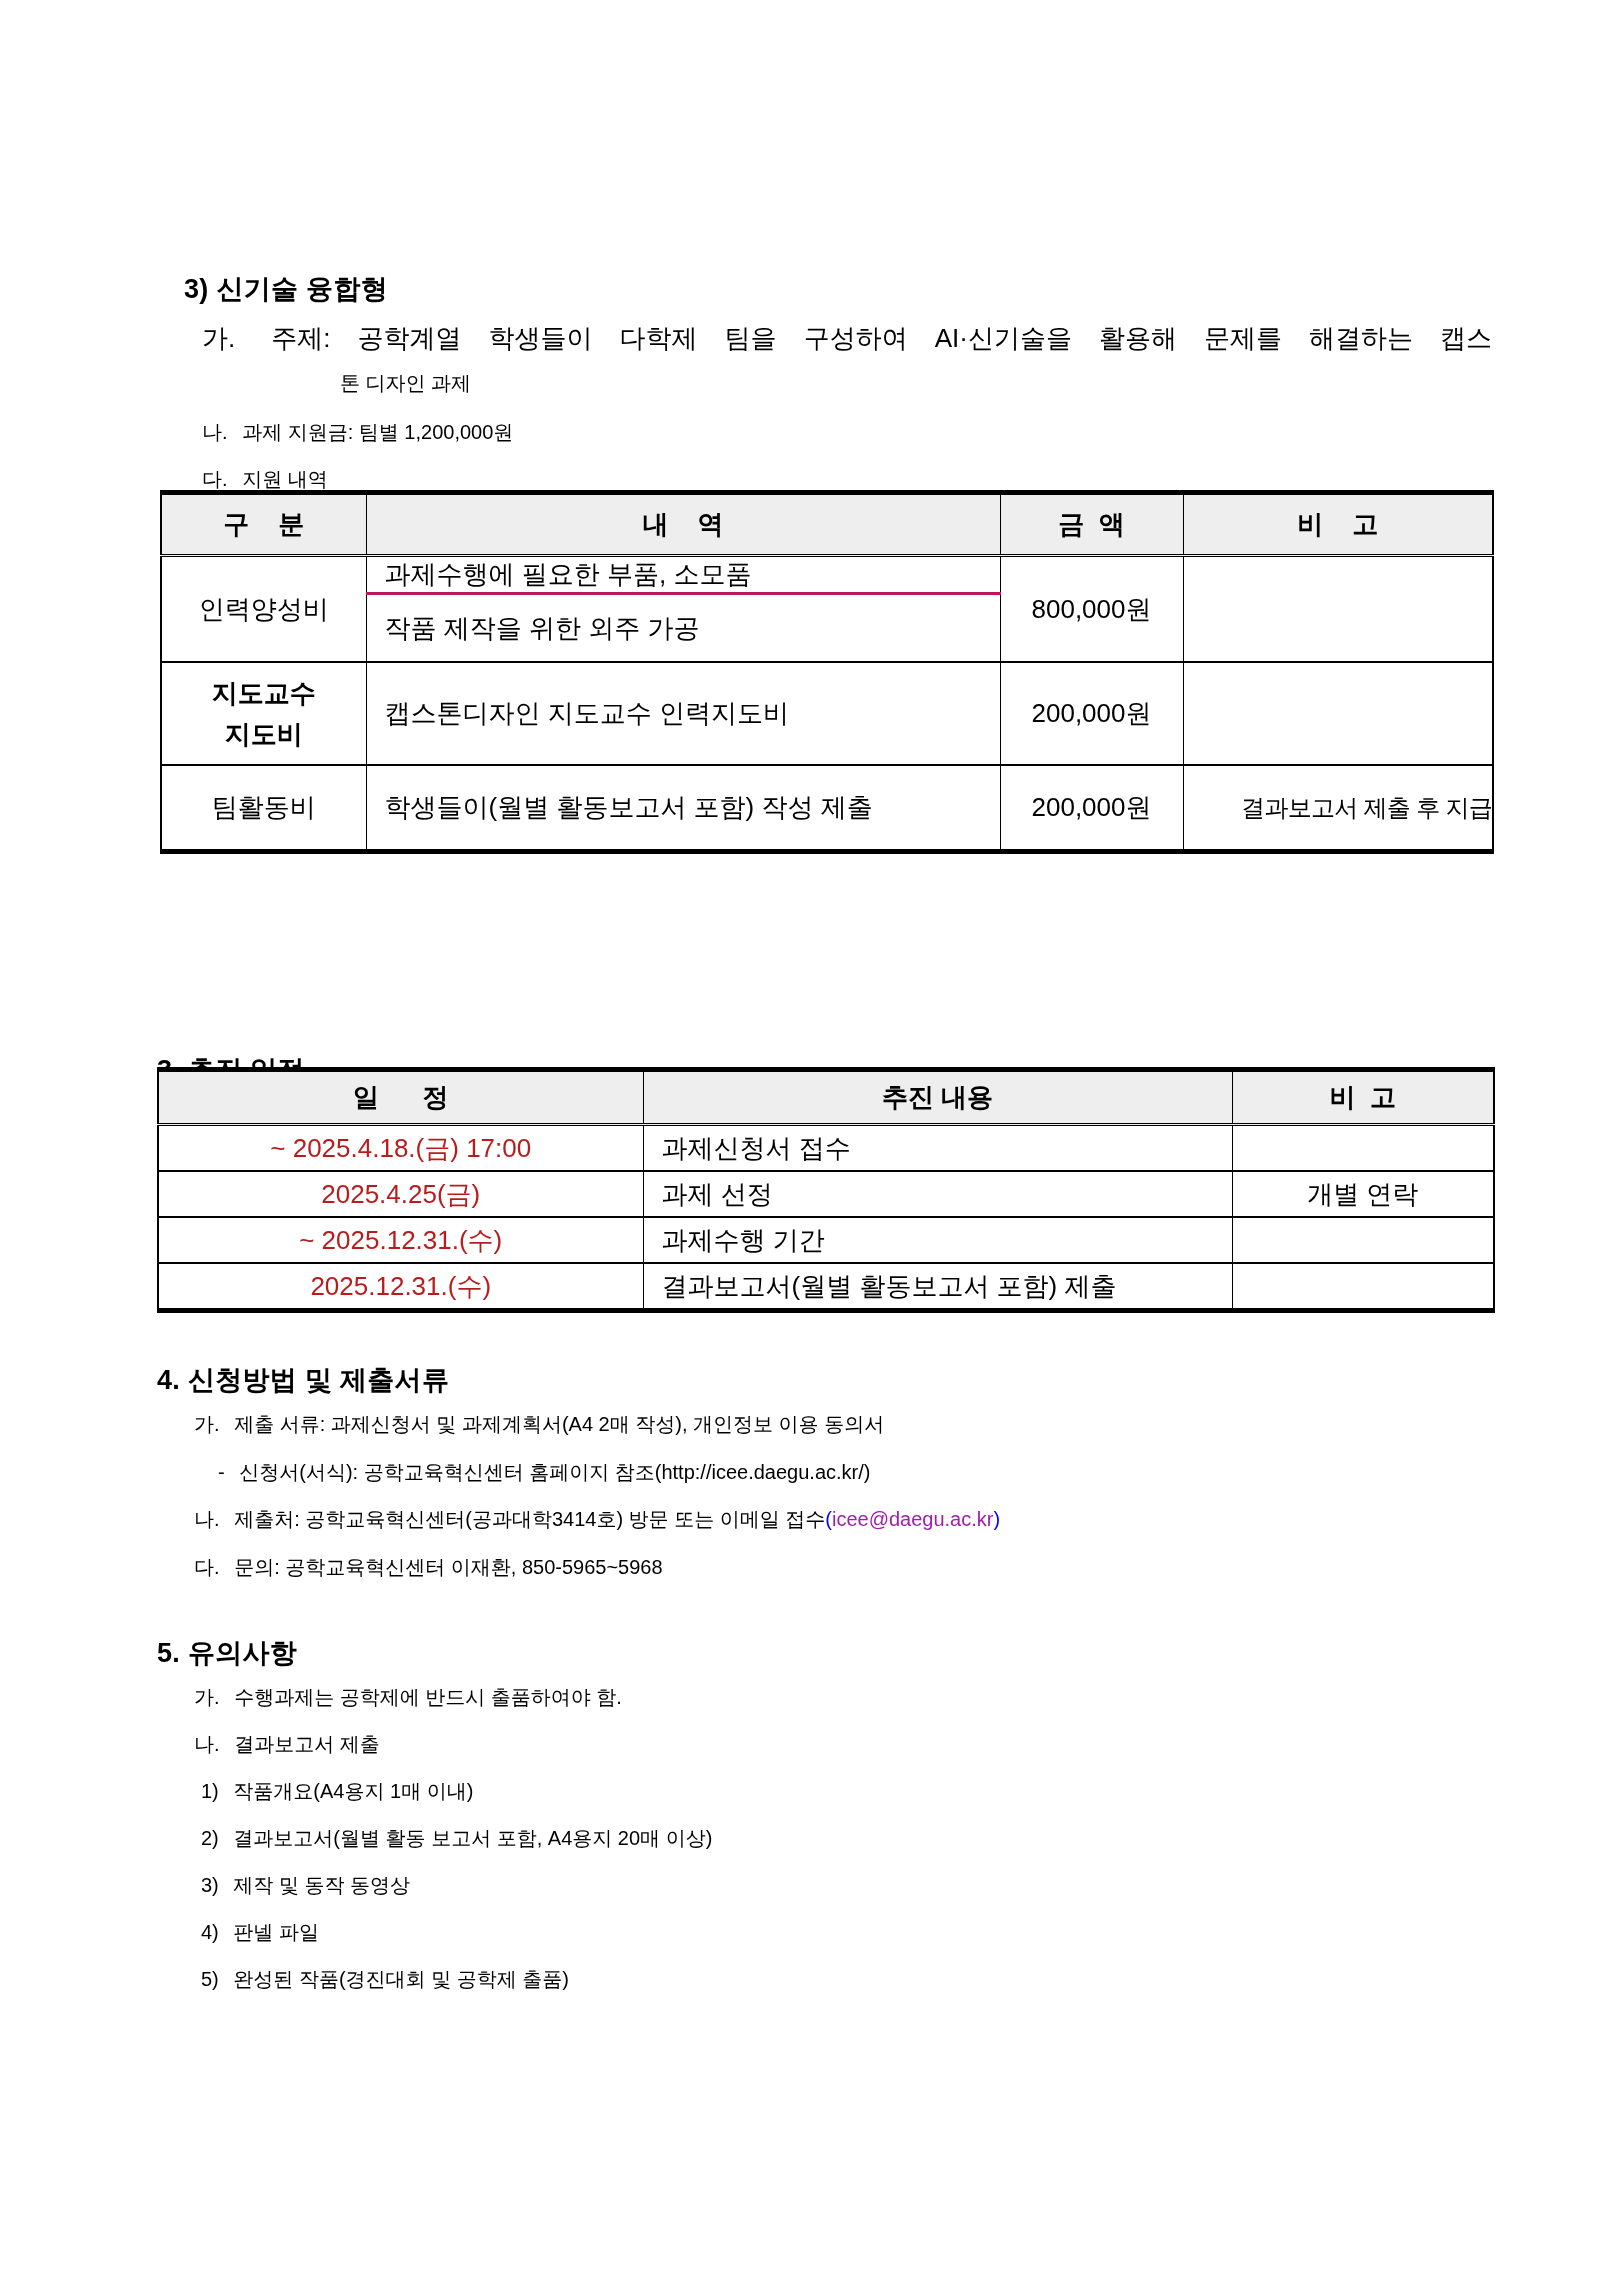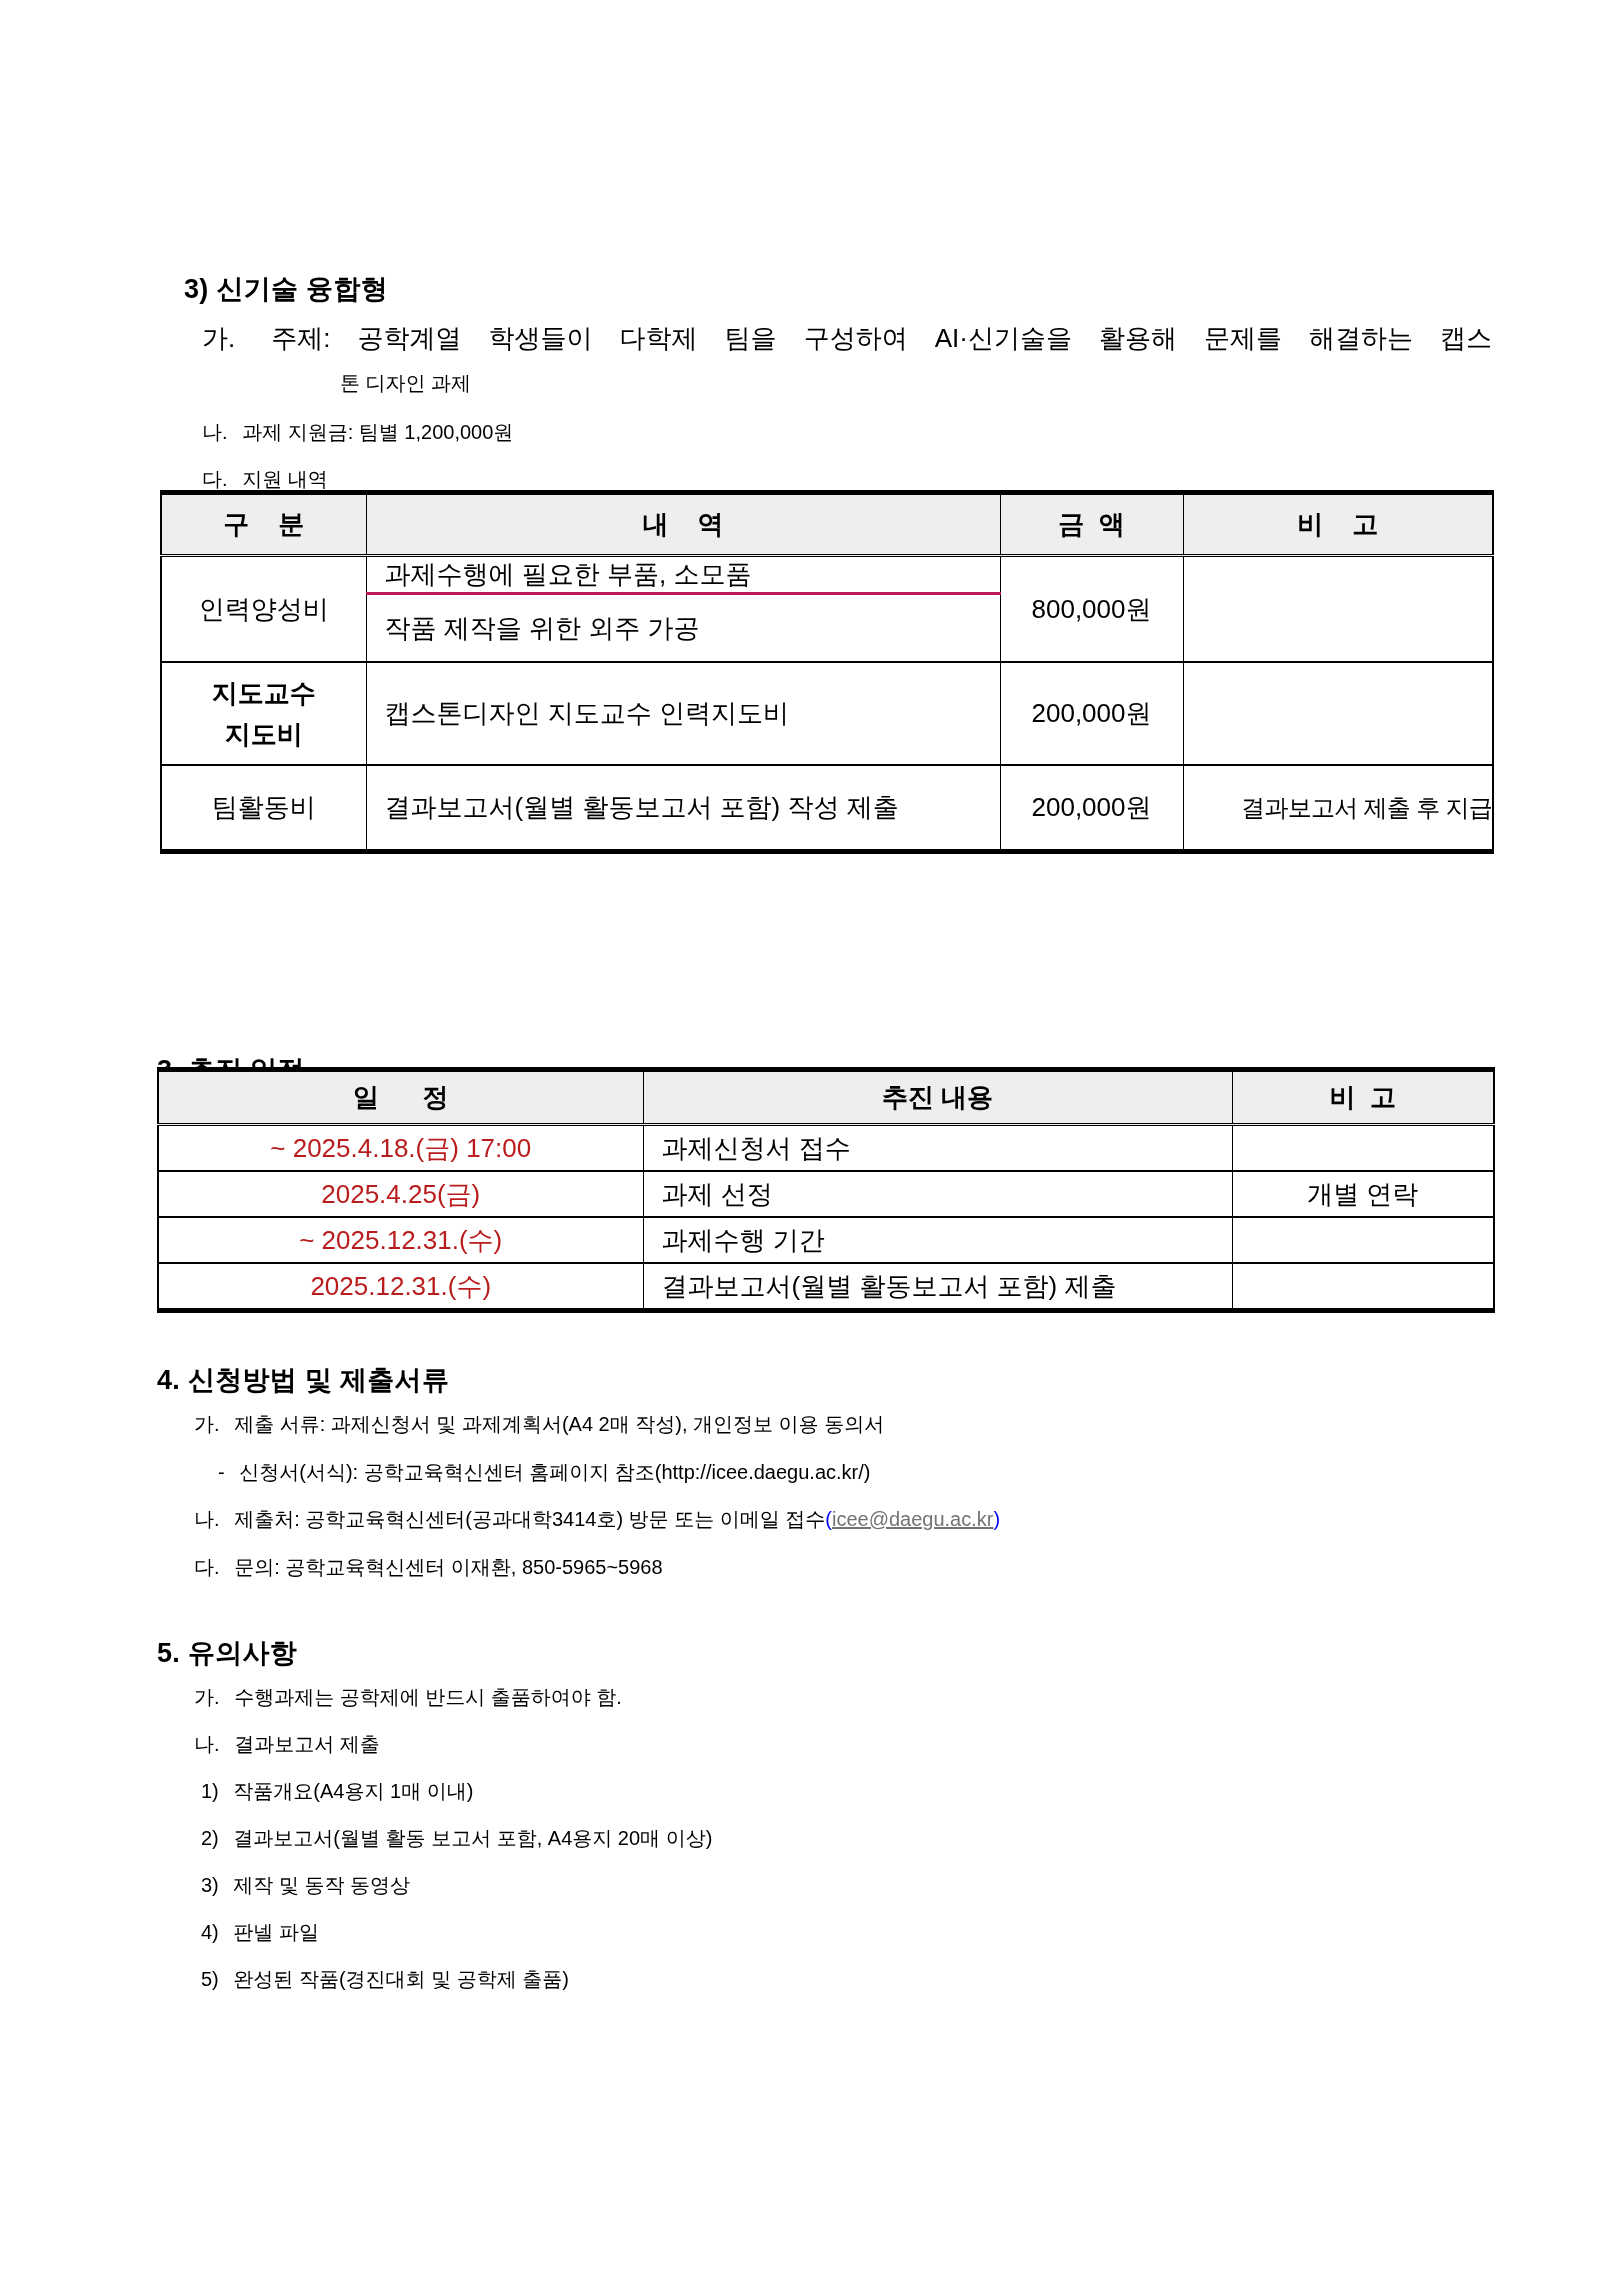--- a/index.html
+++ b/index.html
@@ -15,21 +15,21 @@
   .h{font-size:27px;font-weight:700;white-space:nowrap;letter-spacing:0.3px;}
   .line{font-size:20px;white-space:nowrap;}
   .lbl{margin-right:9px;}
   .jline{
     position:absolute;left:202px;right:124px;
     font-size:26px;
     text-align:justify;text-align-last:justify;
   }
   .red{color:#b91c1c;}
   .blue{color:#0000ff;}
-  .link{color:#737373;text-decoration:underline;cursor:pointer;}
+  .link{color:#a21caf;cursor:pointer;}
 
   table{border-collapse:collapse;table-layout:fixed;}
   .doc-table{
     border-top:5.2px solid #000;
     border-bottom:5.2px solid #000;
     border-left:2px solid #000;
     border-right:2px solid #000;
     font-size:26px;
   }
   .doc-table th{
@@ -101,21 +101,21 @@
     </tr>
     <tr class="rt">
       <td class="pre2" style="height:101px;">지도교수
 지도비</td>
       <td class="bl lft">캡스톤디자인 지도교수 인력지도비</td>
       <td class="bl ctr">200,000원</td>
       <td class="bl ctr"></td>
     </tr>
     <tr class="rt">
       <td class="ctr" style="height:83px;">팀활동비</td>
-      <td class="bl lft">결과보고서(월별 활동보고서 포함) 작성 제출</td>
+      <td class="bl lft">학생들이(월별 활동보고서 포함) 작성 제출</td>
       <td class="bl ctr">200,000원</td>
       <td class="bl tight">결과보고서 제출 후 지급</td>
     </tr>
   </tbody>
     </table>
 
   <div class="abs h" style="top:1052px;left:157px;text-align:right;">3. 추진 일정</div>
 
   <table class="abs doc-table" style="top:1067px;left:157px;width:1336px;">
     <colgroup>

